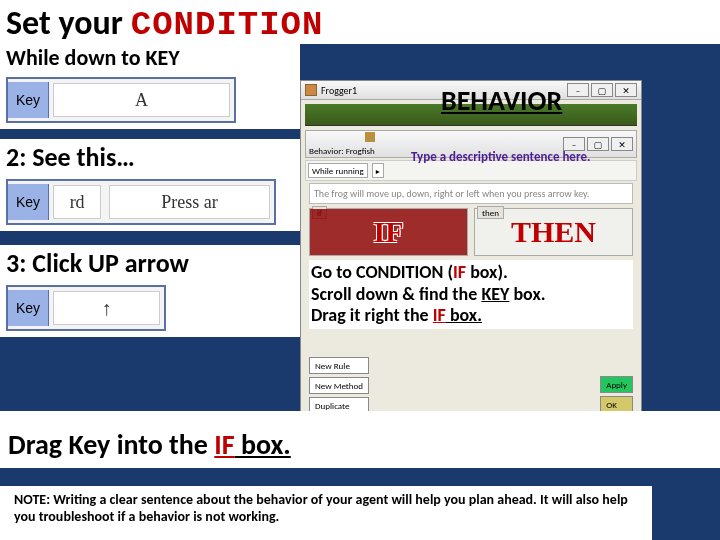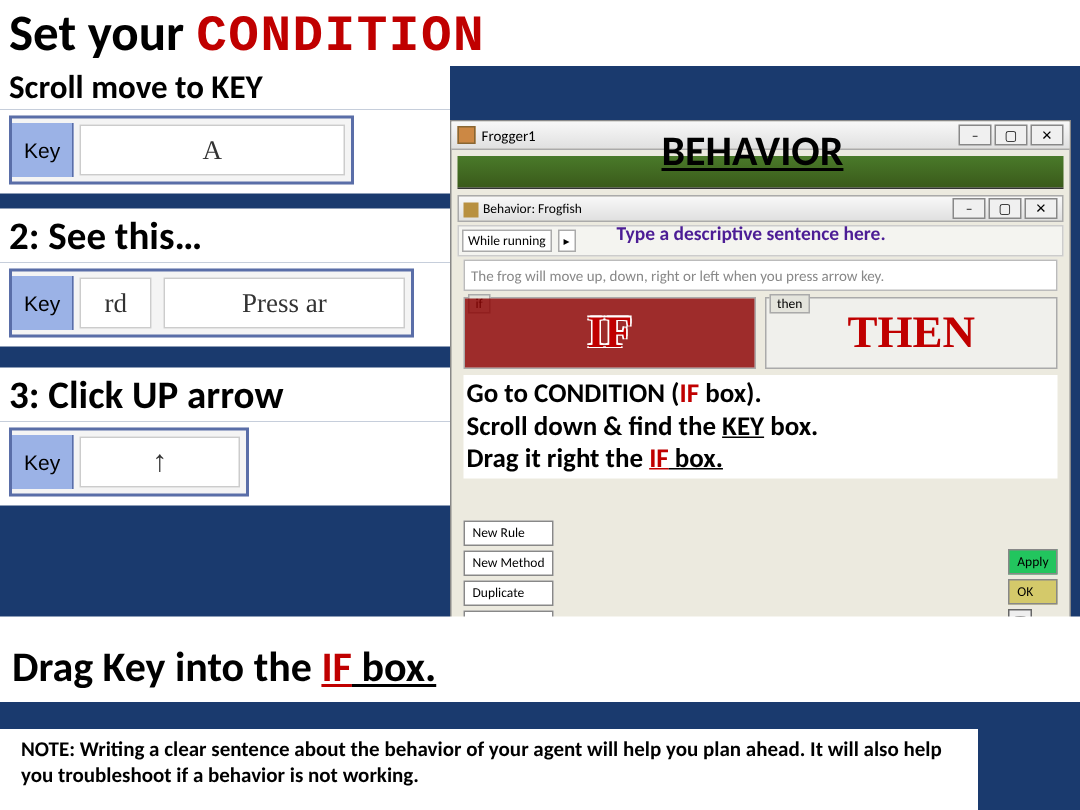--- a/index.html
+++ b/index.html
@@ -28,21 +28,21 @@
   .keybox .tab {
     background: #9bb2e6; color: #000; font-size: 14px; padding: 10px 8px;
     border-right: 1px solid #5a6ea8; font-family: Arial, sans-serif;
   }
   .keybox .field {
     flex: 1; display: flex; align-items: center; justify-content: center;
     background: #fff; margin: 4px; height: 34px; border: 1px solid #ccc;
     font-family: Georgia, serif; font-size: 18px; color: #333;
   }
   .keybox .arrow { font-size: 20px; font-weight: normal; }
-  .right-col { position: absolute; left: 300px; top: 80px; width: 414px; }
+  .right-col { position: absolute; left: 300px; top: 80px; width: 342px; }
   .app-shell {
     background: #eceadf; border: 1px solid #888; position: relative;
     padding-bottom: 6px;
   }
   .titlebar {
     display: flex; align-items: center; justify-content: space-between;
     background: linear-gradient(#f8f8f8, #e0e0e0);
     border-bottom: 1px solid #aaa; padding: 2px 4px; font-size: 10px;
   }
   .titlebar .left { display: flex; align-items: center; gap: 4px; }
@@ -100,21 +100,21 @@
 <body>
 
 <div class="slide">
 
   <div class="title-row">
     <span class="set-your">Set your</span>
     <span class="condition">CONDITION</span>
   </div>
 
   <div class="left-col">
-    <div class="scroll-line white-strip">Scroll move to KEY</div>
+    <div class="scroll-line white-strip">While down to KEY</div>
     <div class="keybox-wrap">
       <div class="keybox">
         <div class="tab">Key</div>
         <div class="field">A</div>
       </div>
     </div>
 
     <div class="step-line white-strip" style="margin-top:10px;">2:  See this…</div>
     <div class="keybox-wrap">
       <div class="keybox" style="width:270px;">
@@ -143,21 +143,21 @@
         <div class="winbtns">
           <div class="winbtn">–</div>
           <div class="winbtn">▢</div>
           <div class="winbtn">✕</div>
         </div>
       </div>
       <div class="behavior-band">BEHAVIOR</div>
       <div class="grass"></div>
 
       <div class="sub-titlebar">
-        <div class="left" style="display:flex; gap:3px; align-items:flex-end;">
+        <div class="left" style="display:flex; gap:3px; align-items:flex-end;flex-direction:column;">
           <div class="dot" style="width:10px;height:10px;background:#b89040;"></div>
           <span>Behavior: Frogfish</span>
         </div>
         <div class="winbtns">
           <div class="winbtn">–</div>
           <div class="winbtn">▢</div>
           <div class="winbtn">✕</div>
         </div>
       </div>
 

